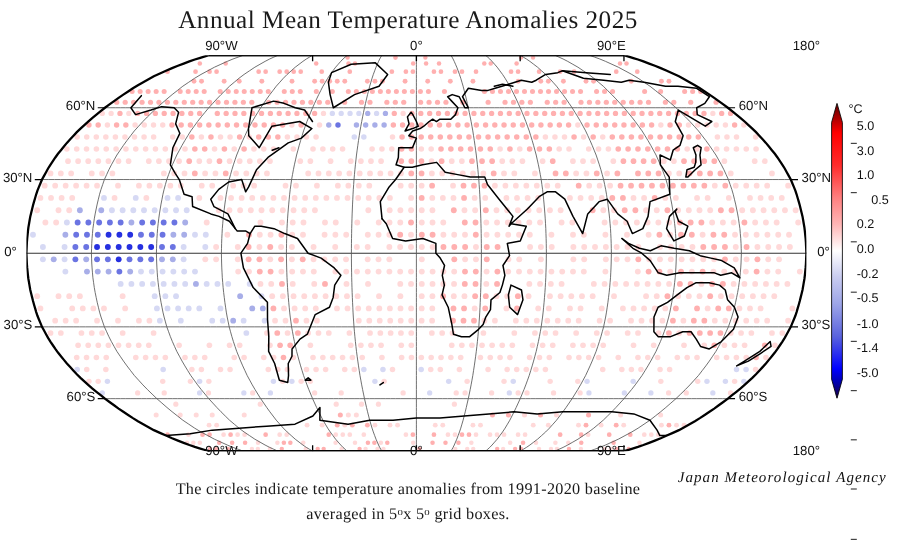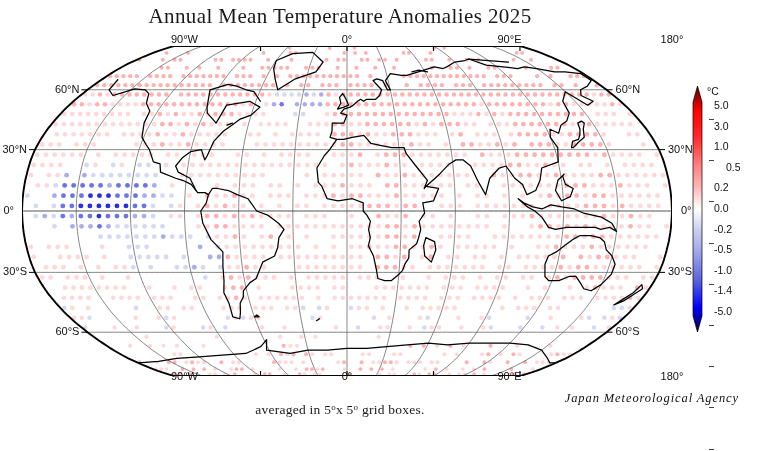--- a/index.html
+++ b/index.html
@@ -2158,20 +2158,21 @@
       <div class="latlab r" style="left: 681px; top: 204px;">0°</div>
       <div class="latlab l" style="left: -27px; top: 265.38px;">30°S</div>
       <div class="latlab r" style="left: 668px; top: 265.38px;">30°S</div>
       <div class="latlab l" style="left: 25.455px; top: 325.209px;">60°S</div>
       <div class="latlab r" style="left: 615.545px; top: 325.209px;">60°S</div>
     </div>
 
 <div class="credit">Japan Meteorological Agency</div>
 
 <div class="caption">
+  <div>The circles indicate temperature anomalies from 1991-2020 baseline</div>
   <div><span>averaged in 5</span><sup>o</sup><span>x 5</span><sup>o</sup><span> grid boxes.</span></div>
 </div>
 
 <div class="cbwrap">
   <svg id="cbsvg" width="20" height="246">
         <defs>
           <linearGradient id="cbg" x1="0" y1="0" x2="0" y2="1">
             <stop offset="0%" stop-color="#5c0000"></stop>
             <stop offset="5.5%" stop-color="#b30000"></stop>
             <stop offset="10%" stop-color="#ff0000"></stop>

